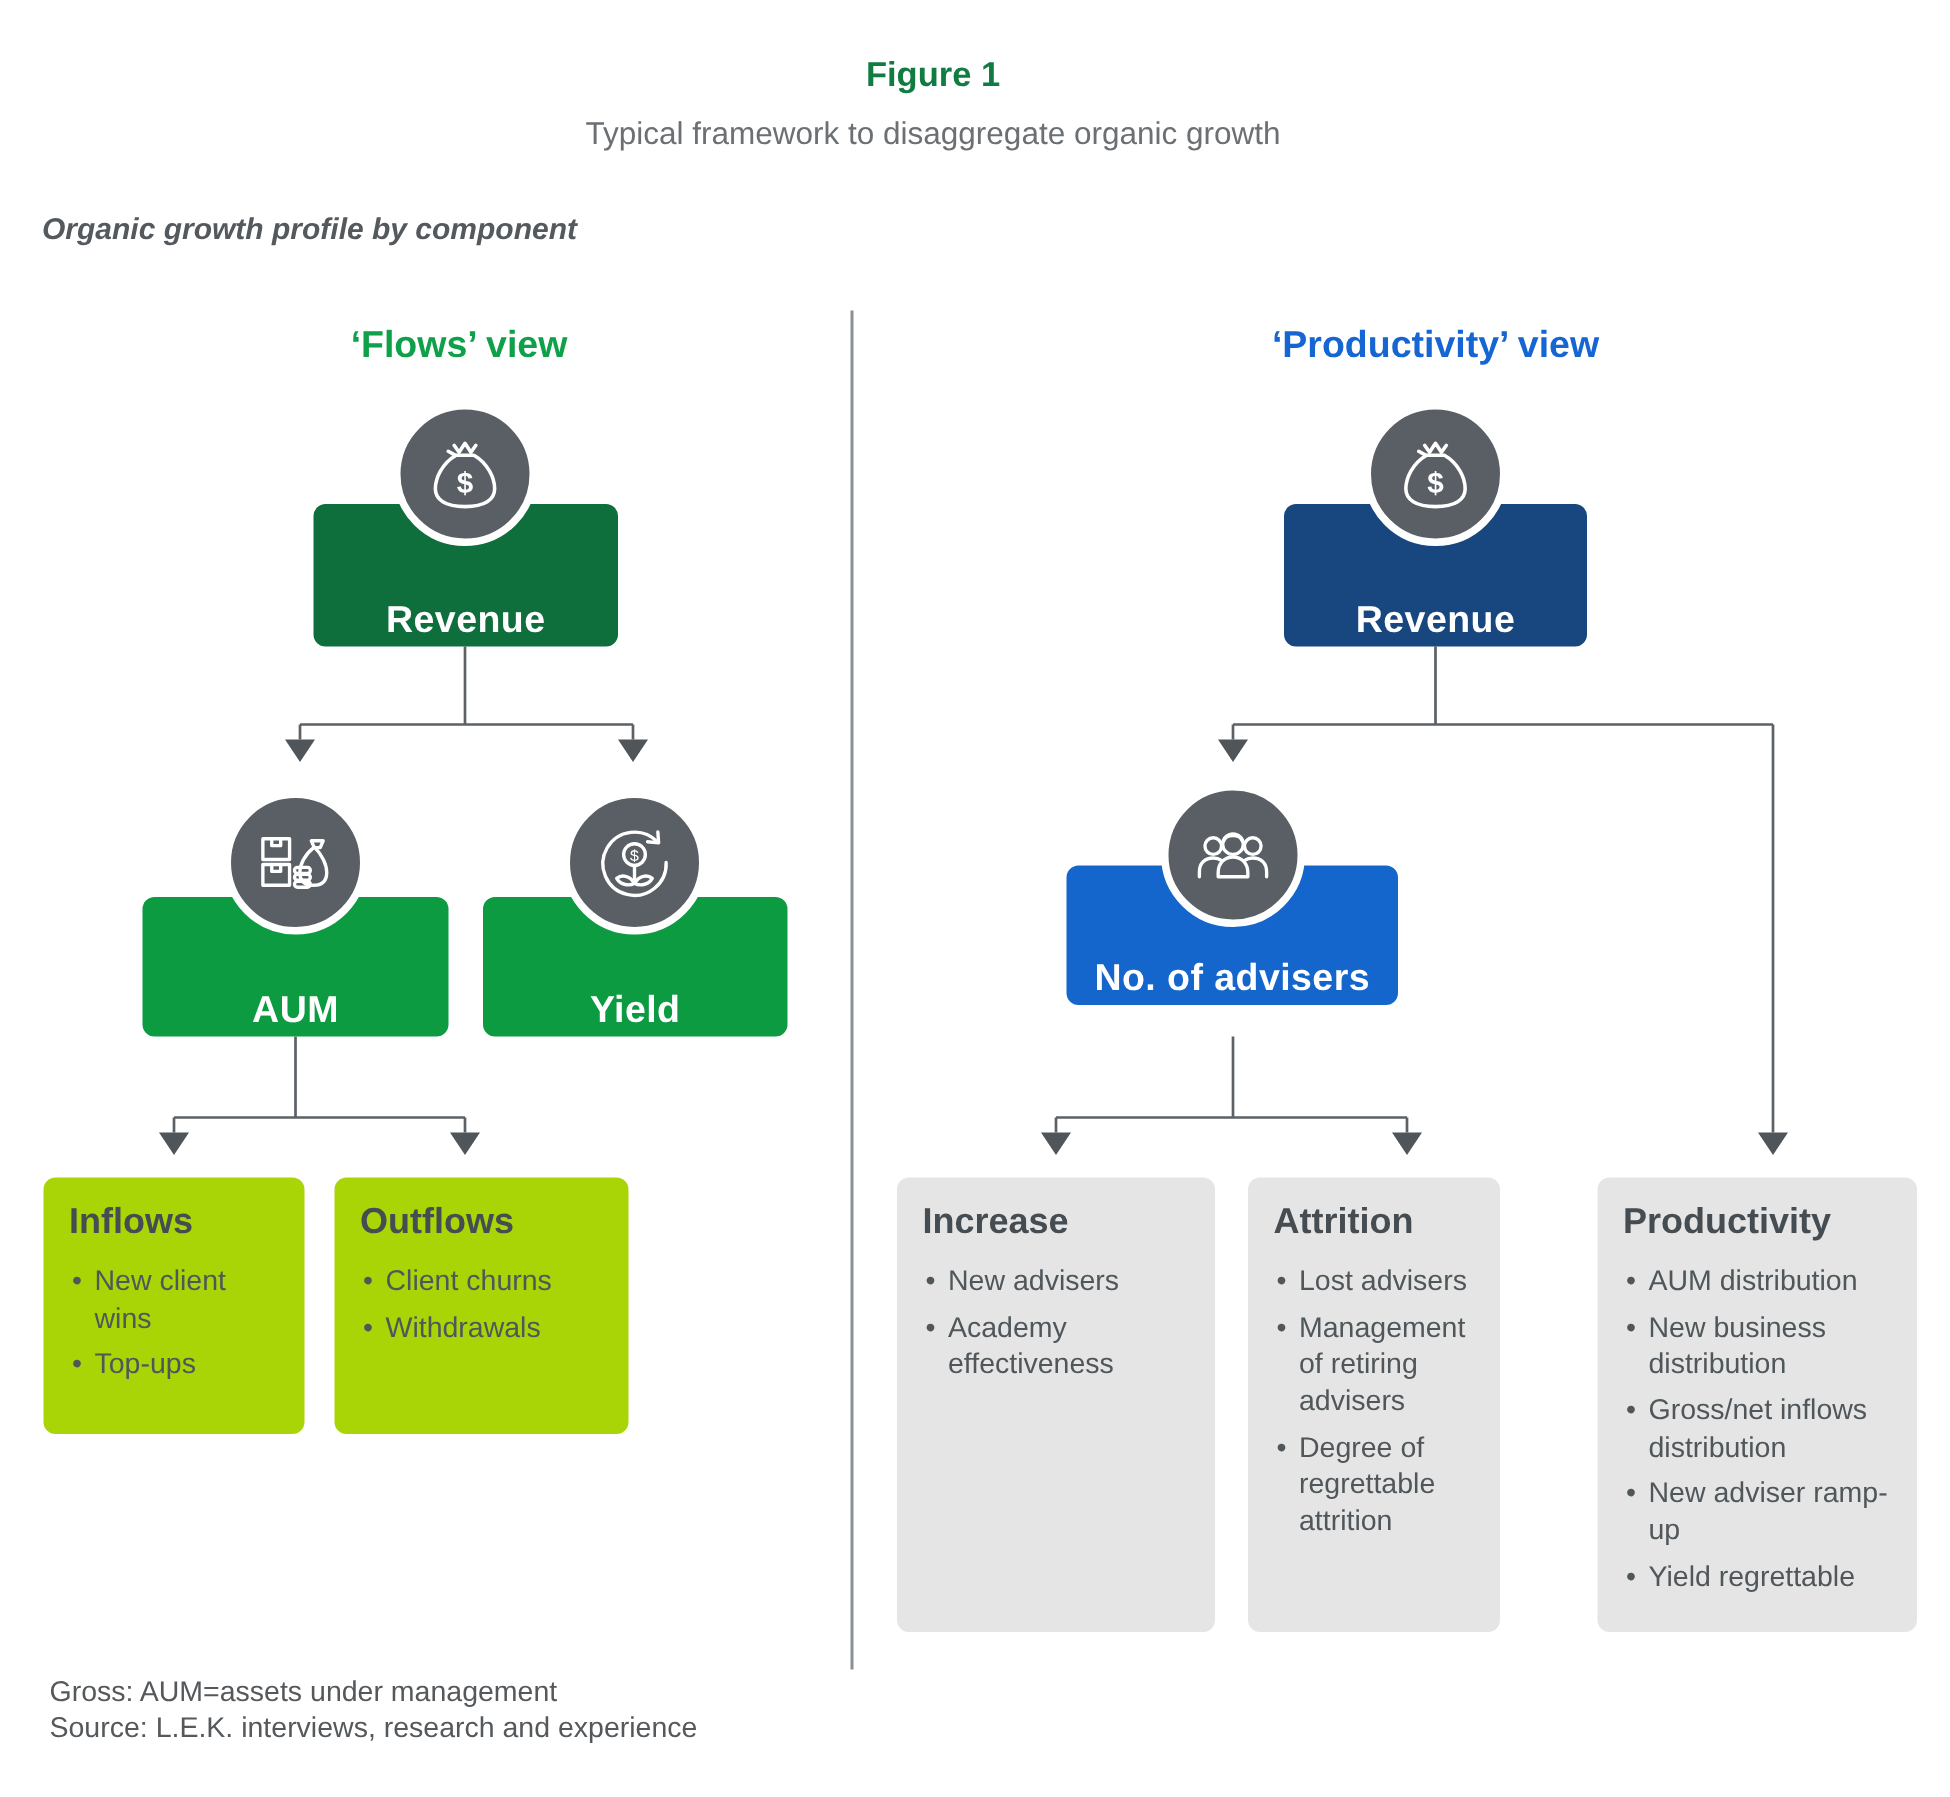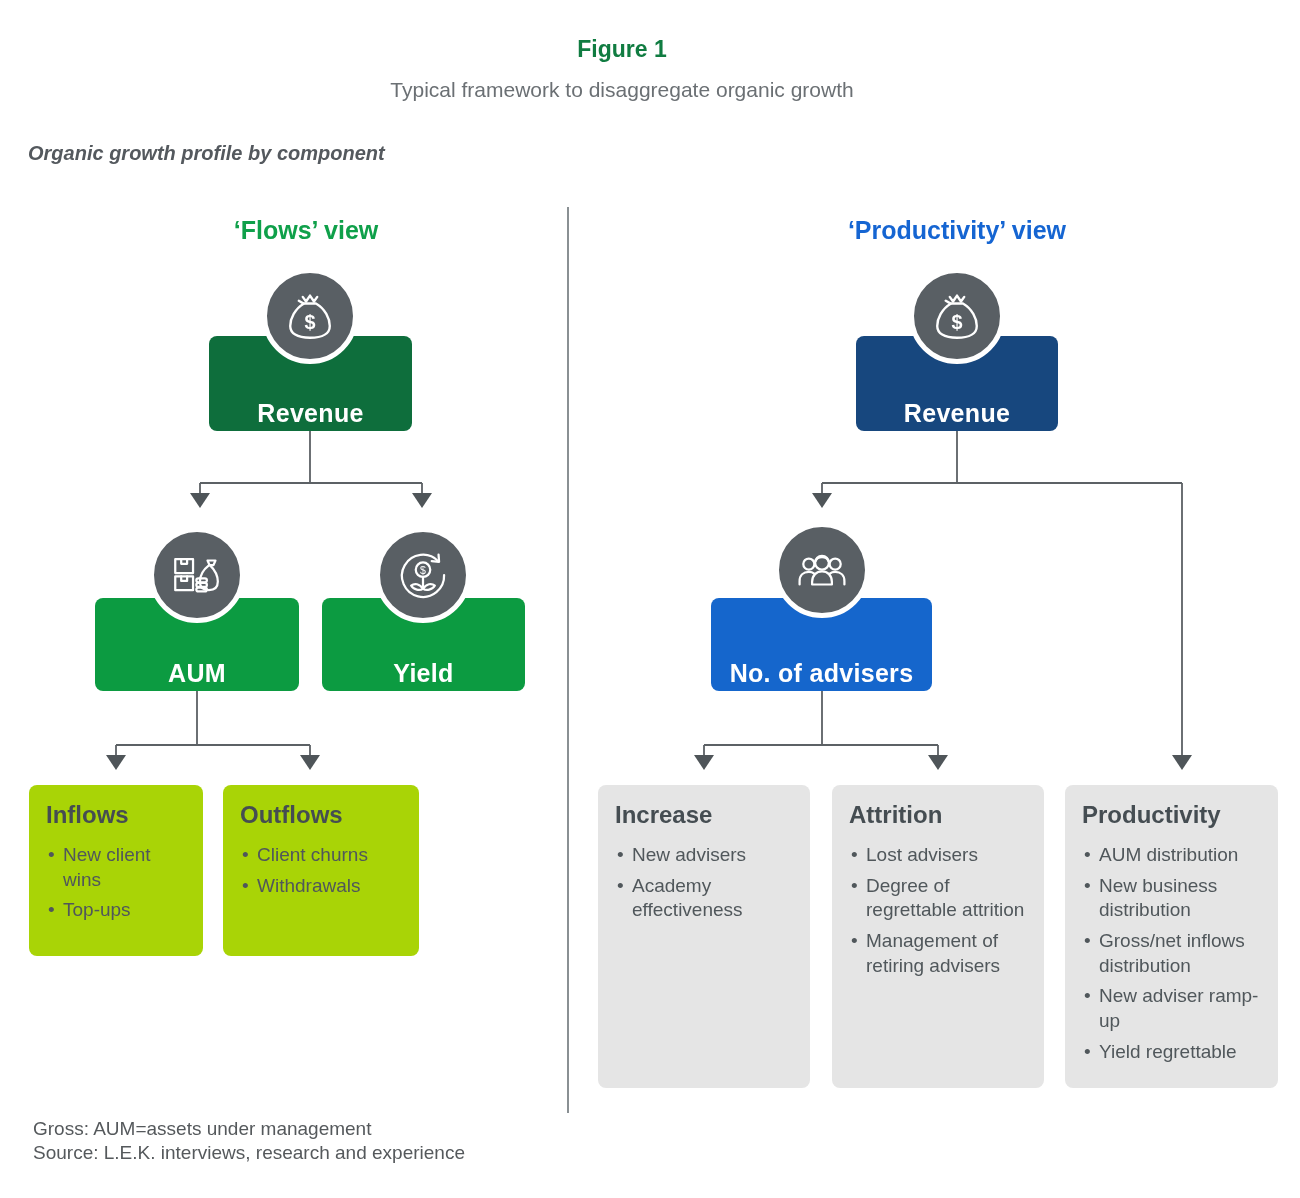--- a/index.html
+++ b/index.html
@@ -23,40 +23,40 @@
   .connectors{position:absolute;left:0;top:0;z-index:1;pointer-events:none;}
 
   
   .node{position:absolute;border-radius:8px;z-index:2;display:flex;align-items:flex-end;
     justify-content:center;padding-bottom:3px;box-sizing:border-box;}
   .node .label{color:#fff;font-size:25px;font-weight:bold;letter-spacing:.3px;}
   .node.revenue-flows{left:209px;top:336px;width:203px;height:95px;background:#0E6E3C;}
   .node.aum{left:95px;top:598px;width:204px;height:93px;background:#0C9B41;}
   .node.yield{left:322px;top:598px;width:203px;height:93px;background:#0C9B41;}
   .node.revenue-prod{left:856px;top:336px;width:202px;height:95px;background:#17477E;}
-  .node.advisers{left:711px;top:598px;width:221px;height:93px;background:#1566CC;}
+  .node.advisers{left:711px;top:577px;width:221px;height:93px;background:#1566CC;}
 
   
   .icon-circle{position:absolute;width:86px;height:86px;border-radius:50%;background:#595F64;
     border:5px solid #fff;z-index:3;display:flex;align-items:center;justify-content:center;}
   .icon-circle.c-rev-flows{left:262px;top:268px;}
   .icon-circle.c-aum{left:149px;top:527px;}
   .icon-circle.c-yield{left:375px;top:527px;}
   .icon-circle.c-rev-prod{left:909px;top:268px;}
   .icon-circle.c-adv{left:774px;top:522px;}
   .icon-circle svg{display:block;}
 
   
   .card{position:absolute;border-radius:8px;z-index:2;box-sizing:border-box;padding:14px 17px;}
   .card.lime{background:#A9D406;height:171px;top:785px;}
   .card.gray{background:#e5e5e5;height:303px;top:785px;}
   .card.inflows{left:29px;width:174px;}
   .card.outflows{left:223px;width:196px;}
   .card.increase{left:598px;width:212px;}
-  .card.attrition{left:832px;width:212px;}
+  .card.attrition{left:832px;width:168px;}
   .card.productivity{left:1065px;width:213px;}
   .card .card-title{font-size:24px;font-weight:bold;color:#454D52;margin:2px 0 14px 0;}
   .card ul{margin:0;padding:0;list-style:none;}
   .card li{position:relative;padding-left:17px;margin-bottom:6px;font-size:19px;line-height:1.3;color:#50575B;}
   .card li::before{content:"\2022";position:absolute;left:2px;top:0;color:#50575B;}
 
   
   .footnotes{position:absolute;left:33px;top:1117px;font-size:19px;line-height:1.28;color:#55595C;}
 </style>
 </head>
@@ -188,22 +188,22 @@
     <ul>
       <li>New advisers</li>
       <li>Academy effectiveness</li>
     </ul>
   </div>
 
   <div class="card gray attrition">
     <div class="card-title">Attrition</div>
     <ul>
       <li>Lost advisers</li>
+      <li>Management of retiring advisers</li>
       <li>Degree of regrettable attrition</li>
-      <li>Management of retiring advisers</li>
     </ul>
   </div>
 
   <div class="card gray productivity">
     <div class="card-title">Productivity</div>
     <ul>
       <li>AUM distribution</li>
       <li>New business distribution</li>
       <li>Gross/net inflows distribution</li>
       <li>New adviser ramp-up</li>

